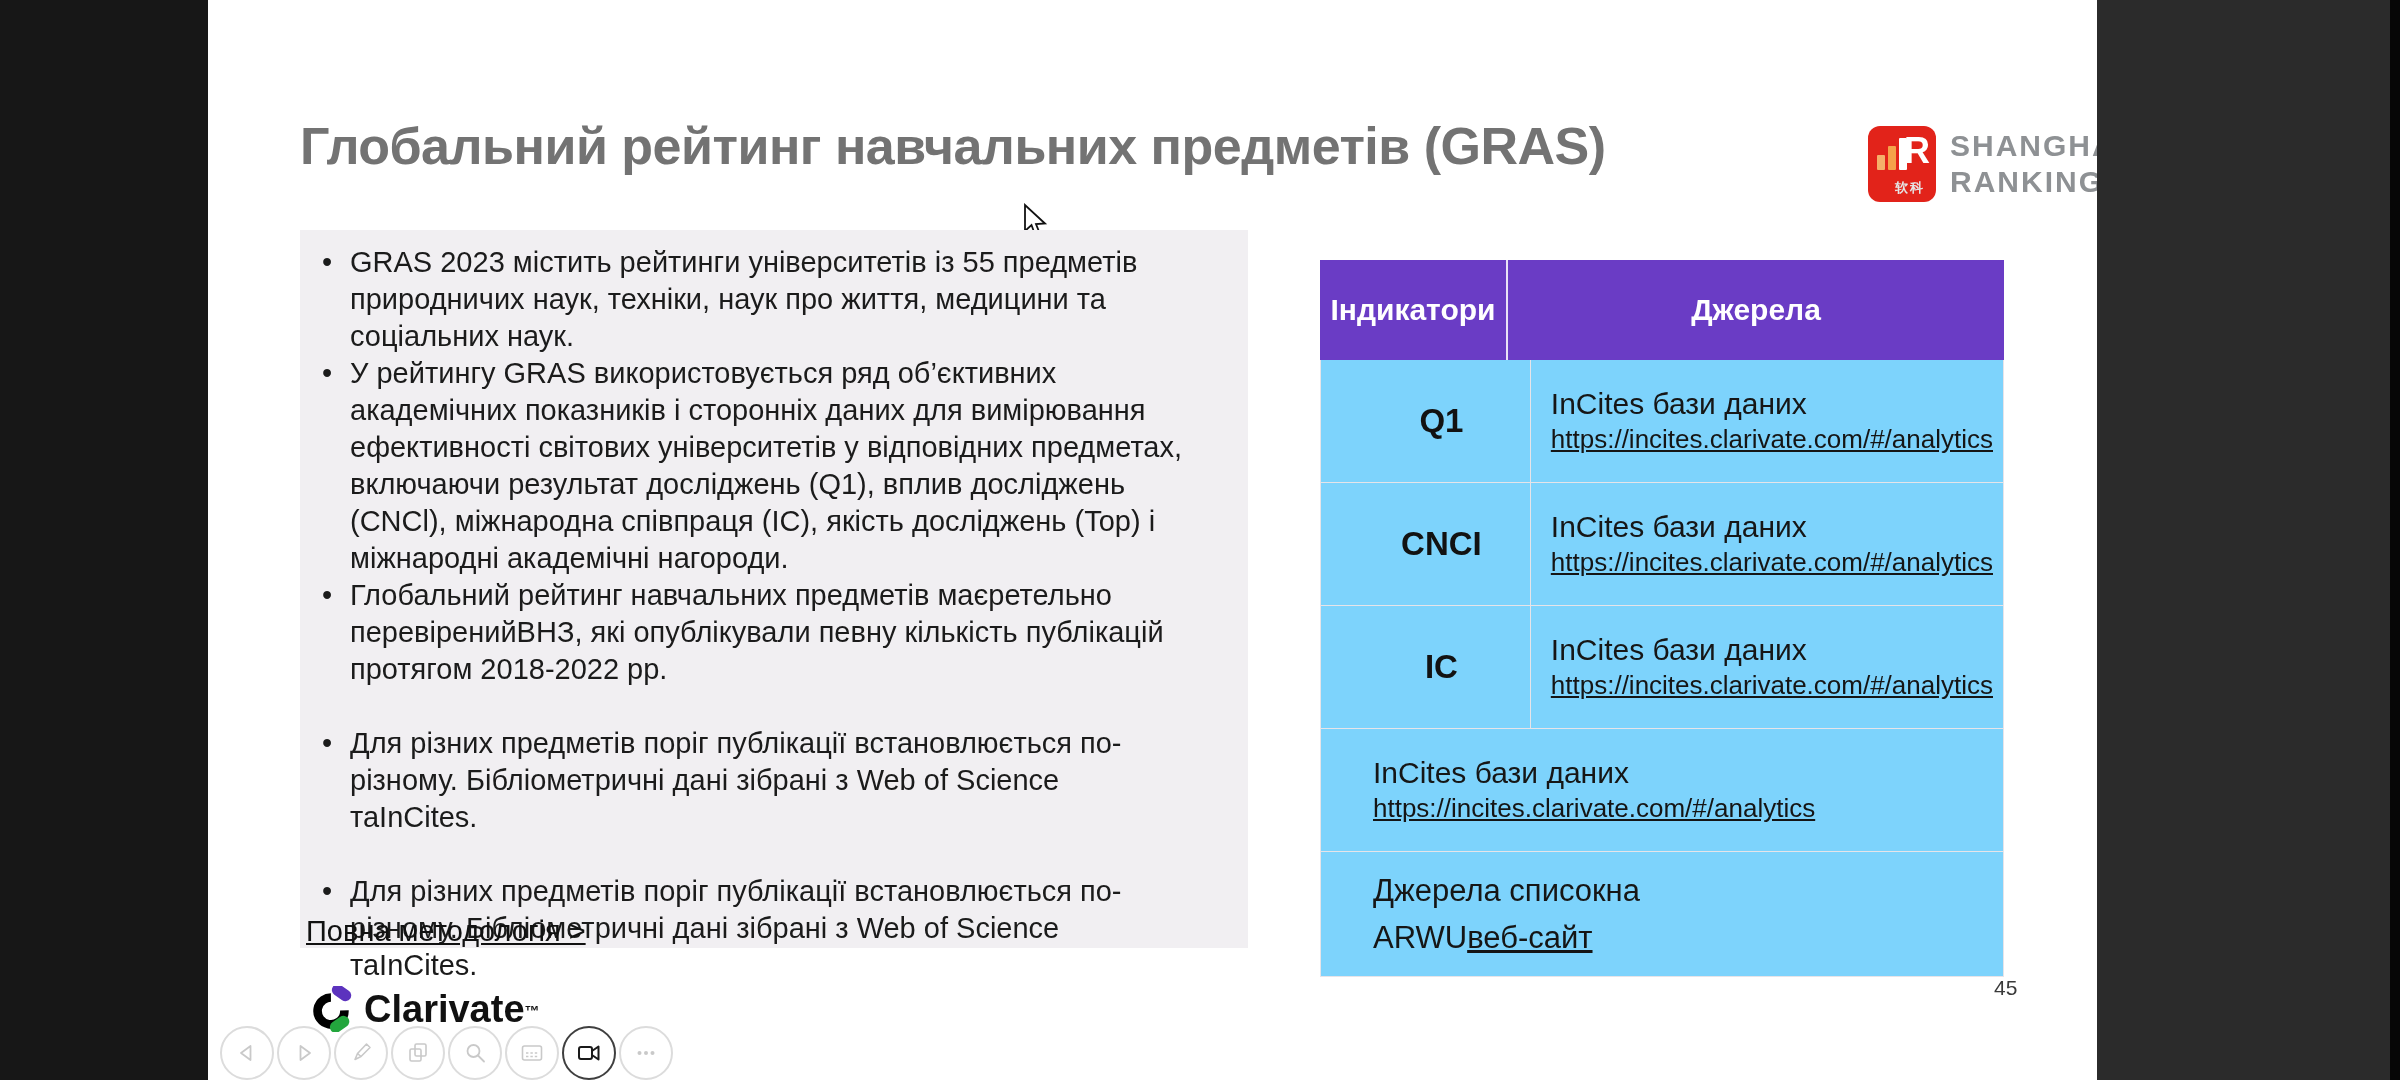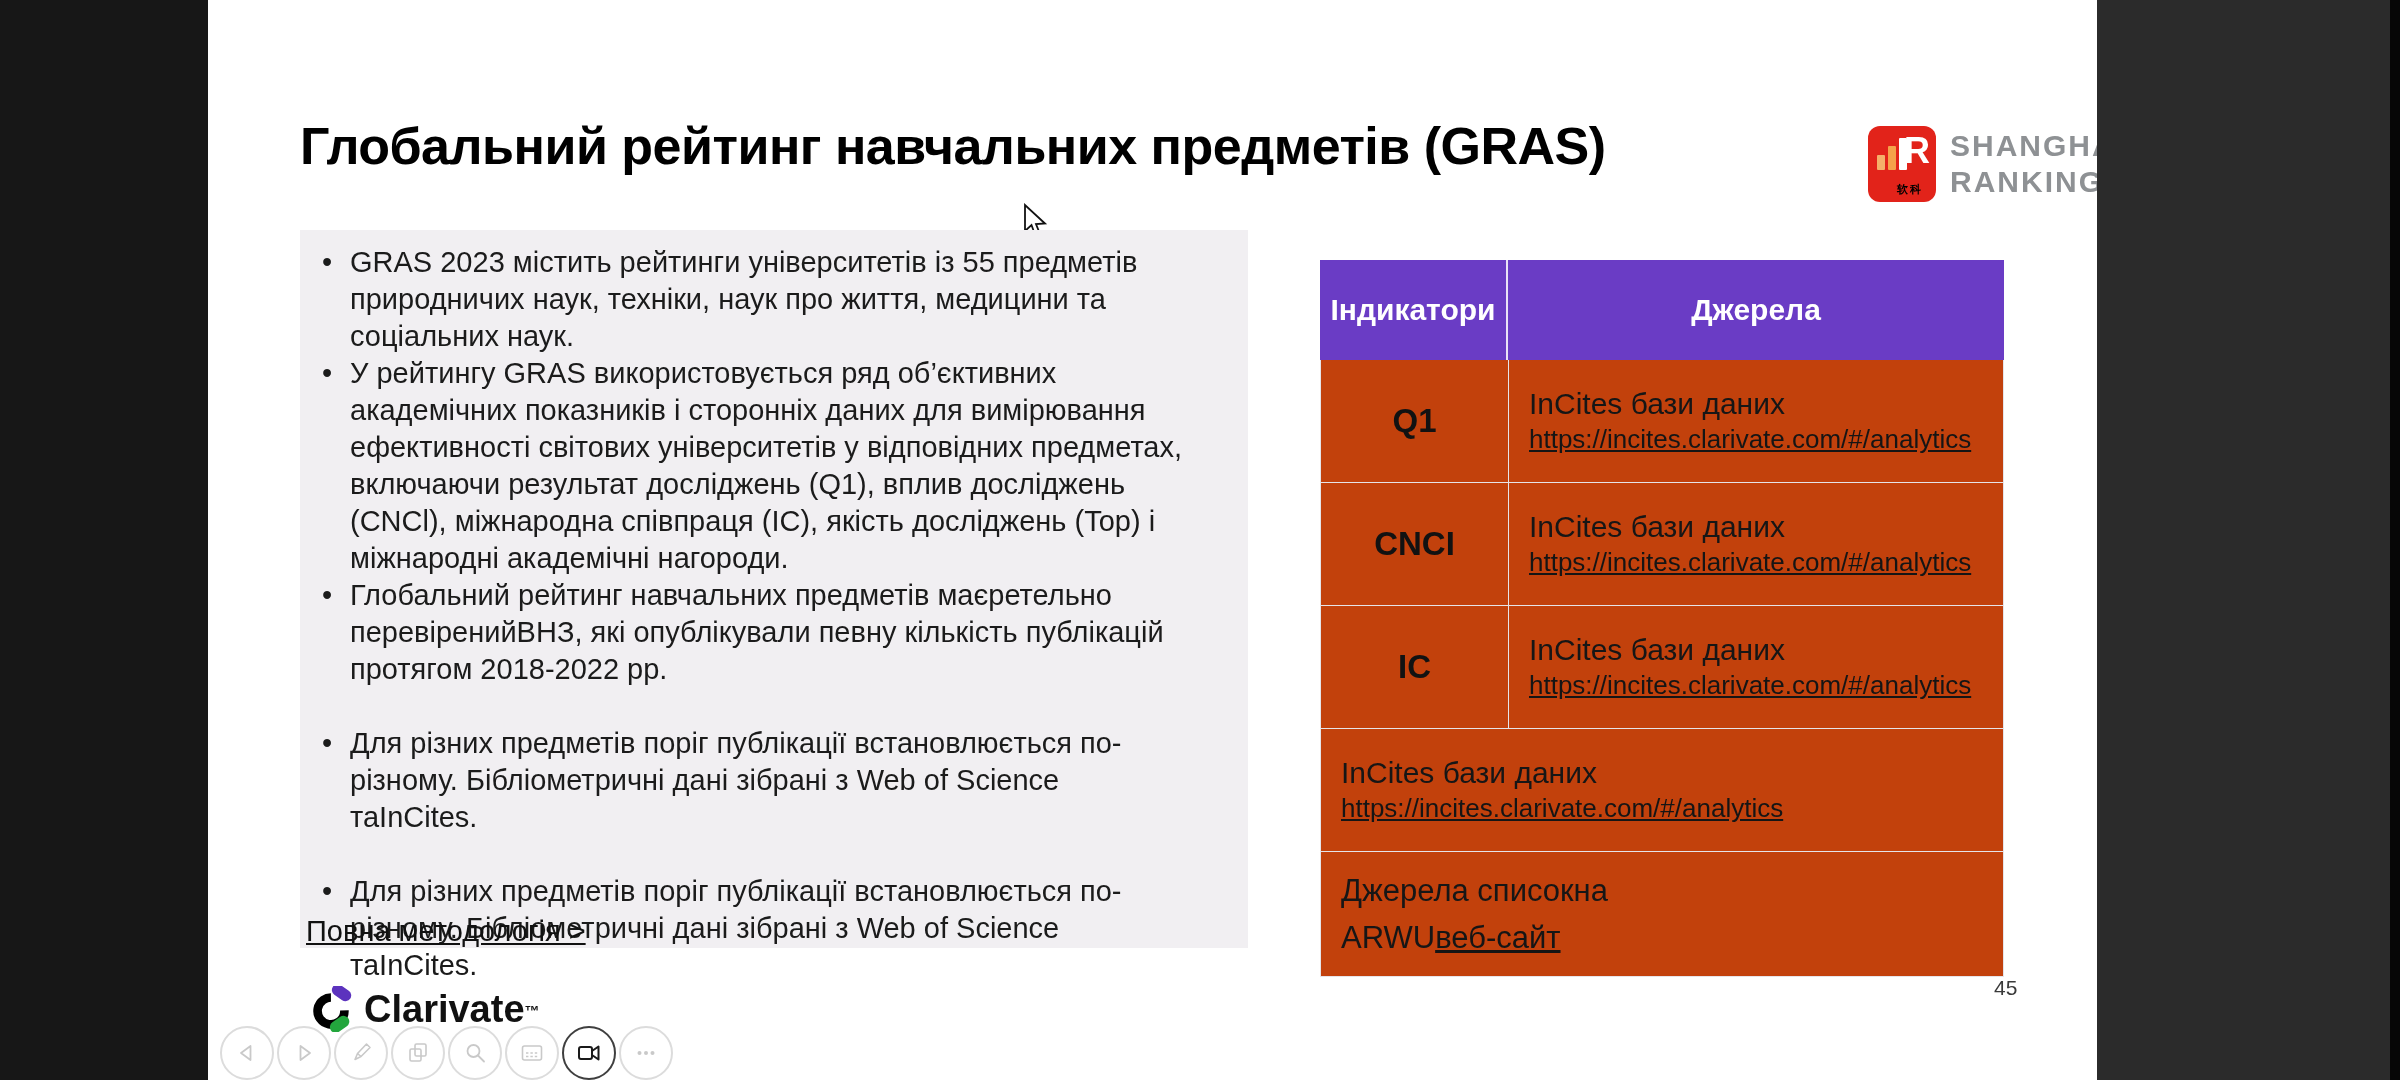--- a/index.html
+++ b/index.html
@@ -6,52 +6,52 @@
   html,body { width:2400px; height:1080px; font-family:"Liberation Sans", sans-serif; }
   #screen { position:relative; width:2400px; height:1080px; background:#ffffff; overflow:hidden; }
 
   
   .bar-left  { position:absolute; left:0; top:0; width:208px; height:1080px; background:#171717; }
   .bar-right { position:absolute; left:2097px; top:0; width:303px; height:1080px; background:#2b2b2b; }
   .bar-right-edge { position:absolute; left:2390px; top:0; width:10px; height:1080px; background:#060606; }
 
   
   .slide { position:absolute; left:208px; top:0; width:1889px; height:1080px; background:#ffffff; }
-  .slide-title { position:absolute; left:92px; top:116px; width:1500px; font-size:52px; font-weight:700; letter-spacing:-0.5px; color:#000000; }
+  .slide-title { position:absolute; left:92px; top:116px; width:1500px; font-size:52px; font-weight:700; letter-spacing:-0.5px; color:#737373; }
 
   
   .sh-logo { position:absolute; left:1660px; top:126px; display:flex; align-items:center; gap:14px; }
   .sh-badge { position:relative; width:68px; height:76px; background:#e2231a; border-radius:12px; overflow:hidden; }
   .sh-bars { position:absolute; left:9px; top:12px; display:flex; align-items:flex-end; gap:3px; height:32px; }
   .sh-bars i { display:block; width:8px; border-radius:1px; }
   .sh-bar1 { height:15px; background:#f5b06a; }
   .sh-bar2 { height:24px; background:#f5a24a; }
   .sh-bar3 { height:32px; background:#ffffff; }
   .sh-r { position:absolute; right:6px; top:4px; color:#ffffff; font-size:36px; font-weight:700; }
-  .sh-cn { position:absolute; left:16px; right:0; bottom:5px; text-align:center; color:#000000; font-size:11px; font-weight:700; letter-spacing:2px; }
+  .sh-cn { position:absolute; left:16px; right:0; bottom:5px; text-align:center; color:#e5e5e5; font-size:13px; font-weight:700; letter-spacing:2px; }
   .sh-text { color:#8e9194; font-size:30px; font-weight:700; letter-spacing:2px; line-height:36px; }
 
   
   .cursor { position:absolute; left:814px; top:203px; width:28px; height:38px; }
 
   
   .panel { position:absolute; left:92px; top:230px; width:948px; height:718px; background:#f1eff2; }
   .panel ul { list-style:none; padding:14px 56px 0 14px; }
   .panel li { position:relative; padding-left:36px; font-size:29px; line-height:37px; color:#1b1b1b; }
   .panel li::before { content:"•"; position:absolute; left:8px; top:0; font-size:29px; color:#1b1b1b; }
   .panel li.gap { margin-top:37px; }
   .methodology { position:absolute; left:6px; bottom:0; font-size:29px; color:#111111; text-decoration:underline; cursor:pointer; }
 
   
   .dtable { position:absolute; left:1112px; top:260px; width:684px; }
   .thead { display:flex; height:100px; background:#6a3cc5; color:#ffffff; font-weight:700; }
   .th { display:flex; align-items:center; justify-content:center; text-align:center; font-size:30px; line-height:36px; }
   .th-ind { width:188px; border-right:2px solid rgba(255,255,255,0.85); padding:0 14px; }
   .th-src { flex:1; }
-  .trow { display:flex; min-height:123px; background:#c2410c; border:1px solid #e6e4e9; border-top:none; }
+  .trow { display:flex; min-height:123px; background:#7dd3fc; border:1px solid #e6e4e9; border-top:none;padding-left:32px; }
   .tind { width:188px; display:flex; align-items:center; justify-content:center; font-weight:700; font-size:33px; color:#121212; border-right:1px solid #e6e4e9; }
   .tsrc { flex:1; display:flex; flex-direction:column; justify-content:center; padding:12px 10px 12px 20px; }
   .src-text { font-size:30px; color:#161616; }
   .src-link { font-size:26px; color:#151515; text-decoration:underline; cursor:pointer; margin-top:3px; display:block; }
   .tsrc.inline { display:block; padding-top:18px; line-height:42px; }
   .tsrc.inline .src-text, .tsrc.inline .src-link { display:inline; font-size:31px; margin:0; }
   .tsrc.inline .cell-limit { display:block; max-width:400px; }
 
   
   .cl-logo { position:absolute; left:100px; top:986px; display:flex; align-items:center; gap:10px; }

